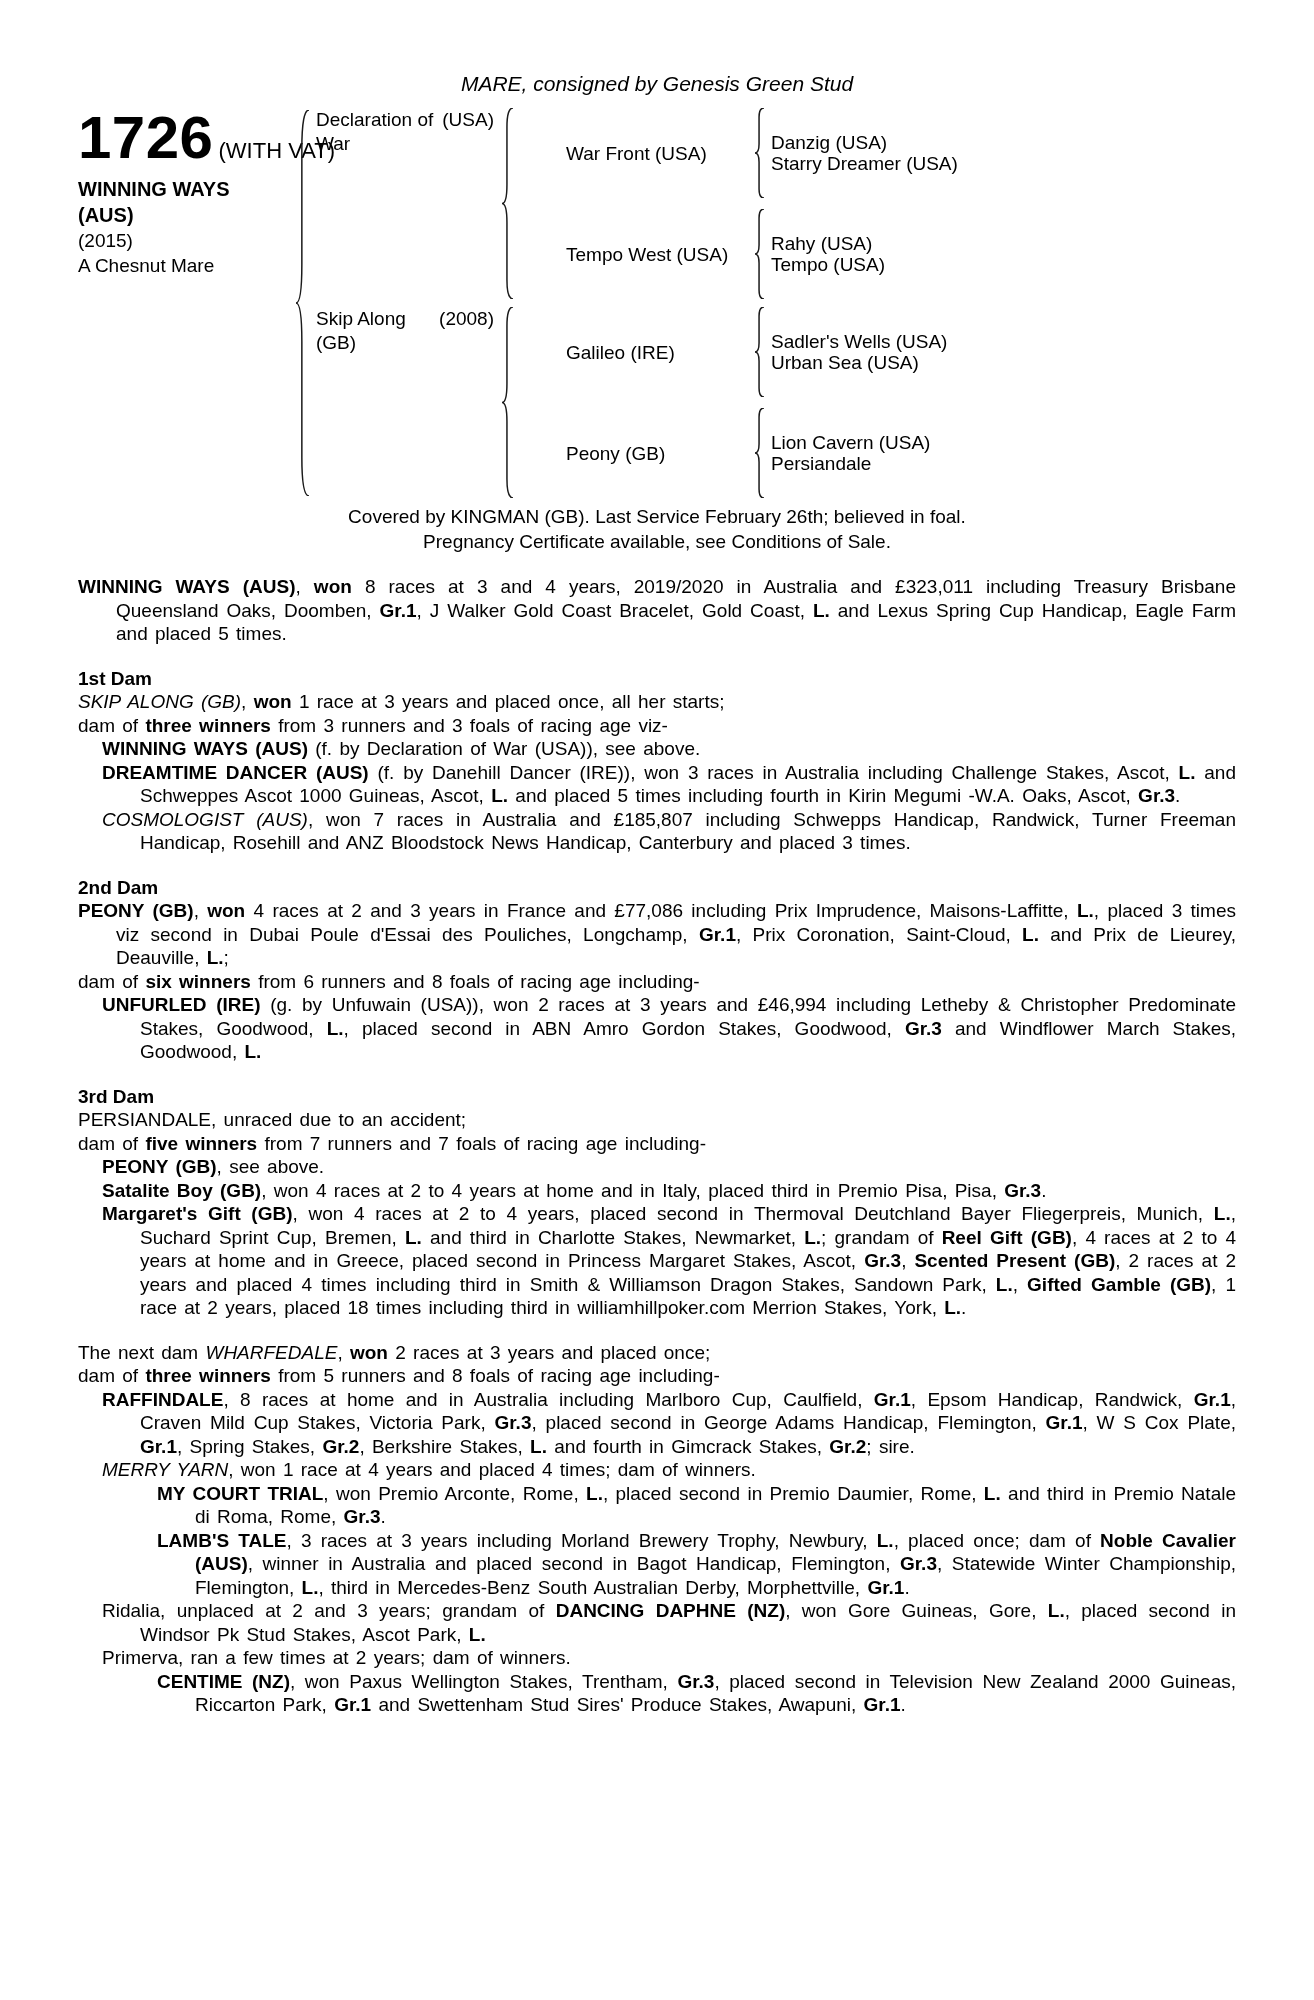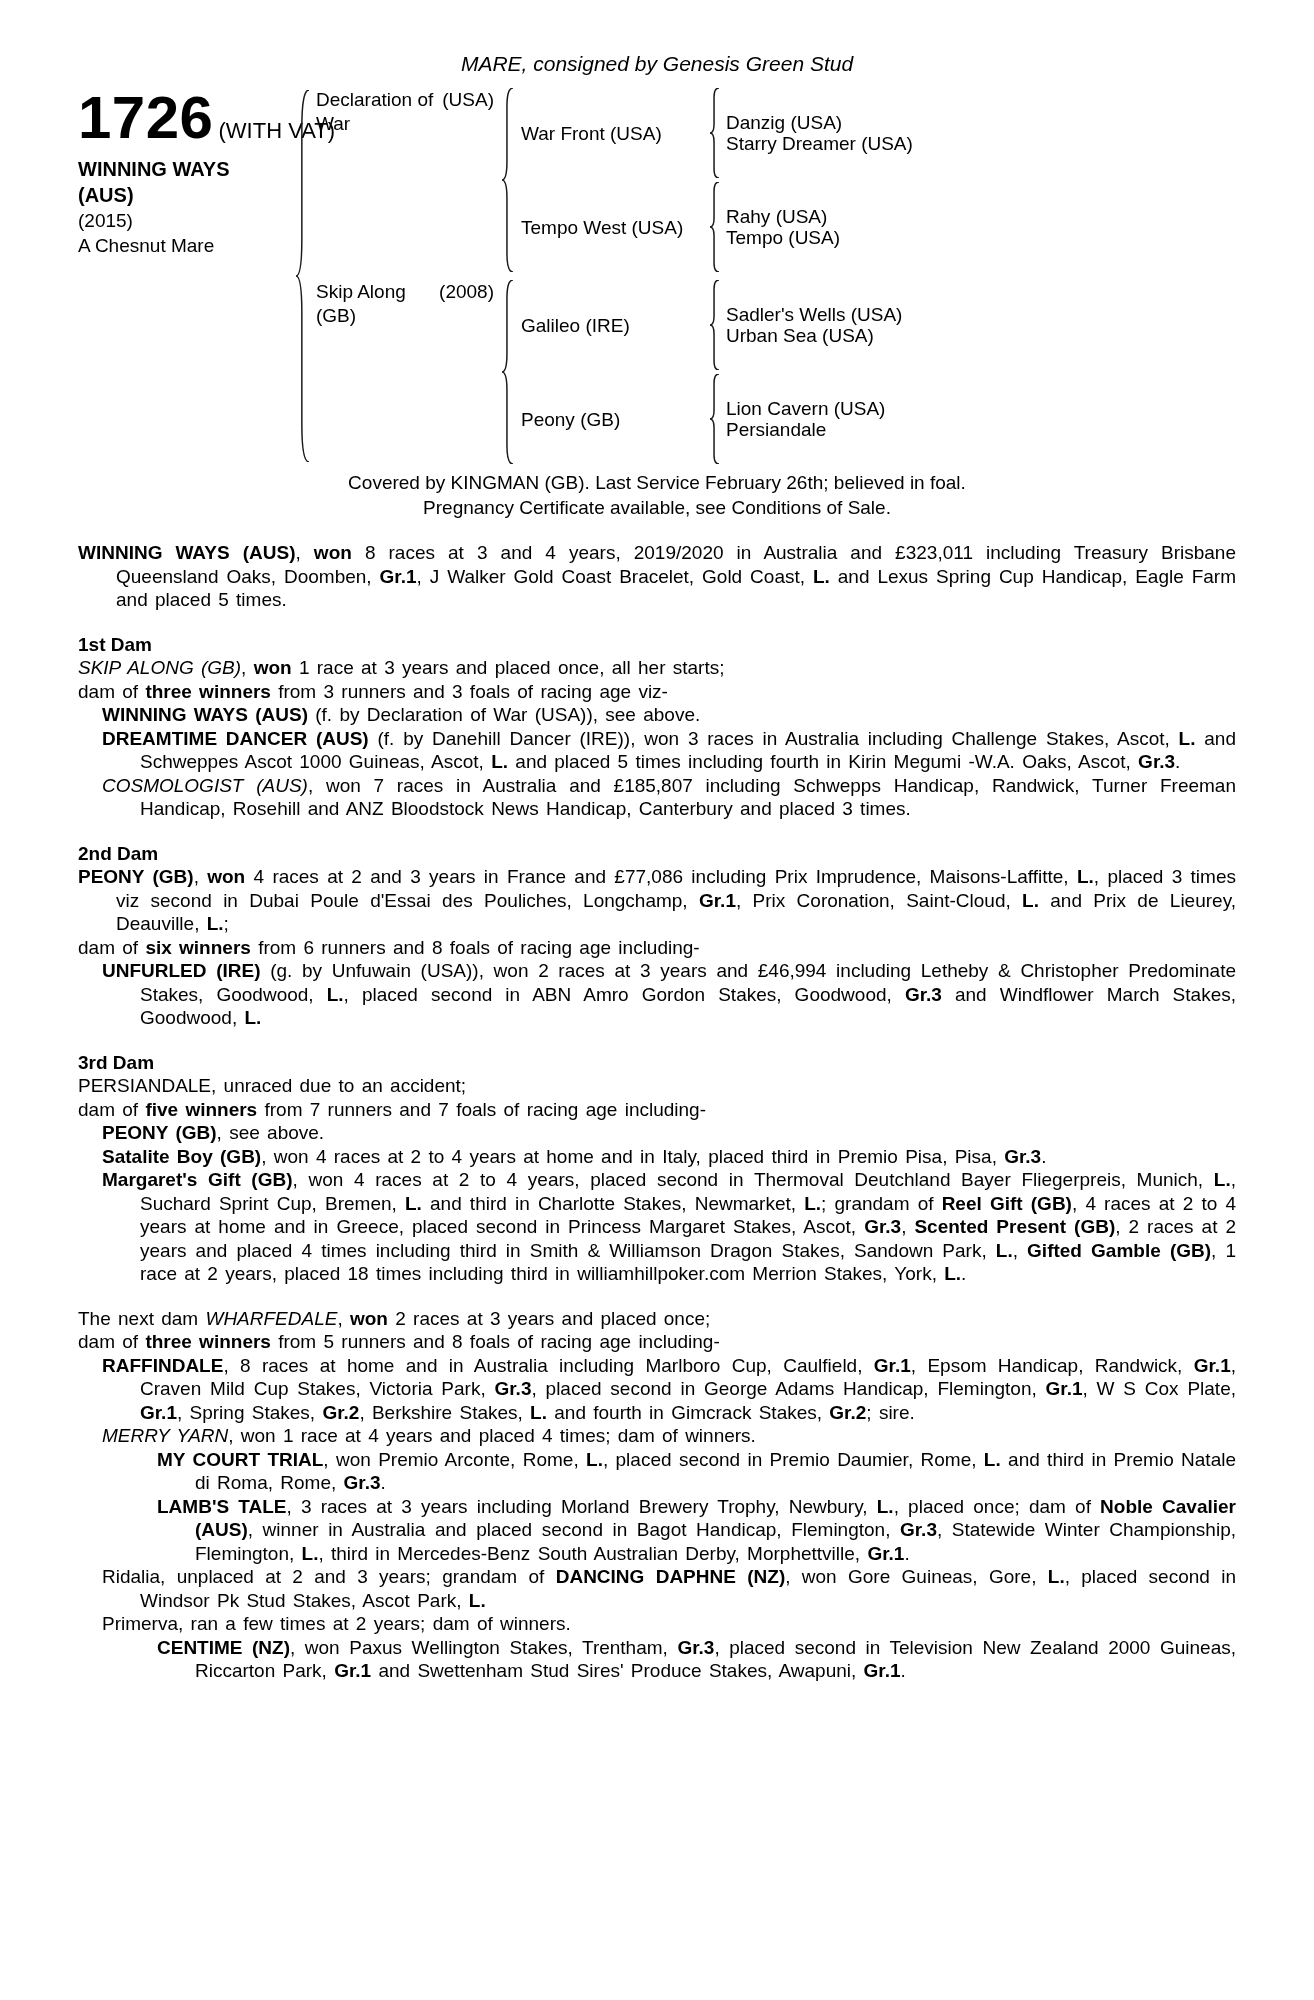--- a/index.html
+++ b/index.html
@@ -1,20 +1,20 @@
 <!DOCTYPE html>
 <html><head>
 <meta charset="utf-8">
 <style>
   * { box-sizing: border-box; }
   html,body { margin:0; padding:0; background:#e8e8e8; }
   .page {
     width:1314px; min-height:2000px; margin:0 auto; background:#ffffff;
     color:#000; font-family:"Liberation Sans","DejaVu Sans",sans-serif;
-    font-size:19px; padding:52px 78px 40px 78px; position:relative;
+    font-size:19px; padding:72px 78px 40px 78px; position:relative;
   }
   .consignor-line { text-align:center; font-style:italic; font-size:21px; }
   .stand-line { font-weight:700; font-size:19px; letter-spacing:1.4px; word-spacing:4px; margin-top:26px; }
 
   .lot-header { display:flex; align-items:flex-start; margin-top:10px; }
   .lot-col { width:218px; flex:0 0 auto; padding-top:2px; }
   .lot-number-row { display:flex; align-items:baseline; white-space:nowrap; }
   .lot-number { font-size:60px; font-weight:700; line-height:1; letter-spacing:0.5px; }
   .vat-note { font-size:22px; margin-left:5px; }
   .lot-name { font-weight:700; font-size:20px; margin-top:8px; line-height:26px; }
@@ -24,21 +24,21 @@
 
   .tree { display:flex; flex:1; padding-top:2px; }
   .brace { flex:0 0 auto; align-self:stretch; height:auto; }
   .brace path { stroke:#1a1a1a; fill:none; }
   .brace-main { width:13px; margin:2px 7px 2px 0; }
   .brace-mid { width:11px; margin:0 8px; }
   .brace-sm { width:9px; margin:0 7px; }
   .halves { display:flex; flex-direction:column; gap:8px; flex:1; }
   .half { display:flex; }
   .parent-name { width:178px; display:flex; flex-direction:row; justify-content:center; line-height:24px; }
-  .gp-list { display:flex; flex-direction:column; gap:4px; flex:1; }
+  .gp-list { display:flex; flex-direction:column; gap:11px; flex:1;margin-left:45px; }
   .gp-group { display:flex; }
   .gp-name { width:182px; display:flex; align-items:center; line-height:21px; }
   .ggp-list { display:flex; flex-direction:column; justify-content:center; }
   .ggp { line-height:21px; white-space:nowrap; }
 
   .covered { text-align:center; margin-top:6px; line-height:25px; }
 
   .body-text { margin-top:2px; }
   .para { text-align:justify; line-height:23.5px; padding-left:38px; text-indent:-38px; word-spacing:2px; }
   .heading { font-weight:700; line-height:23.5px; margin-top:21px; }

